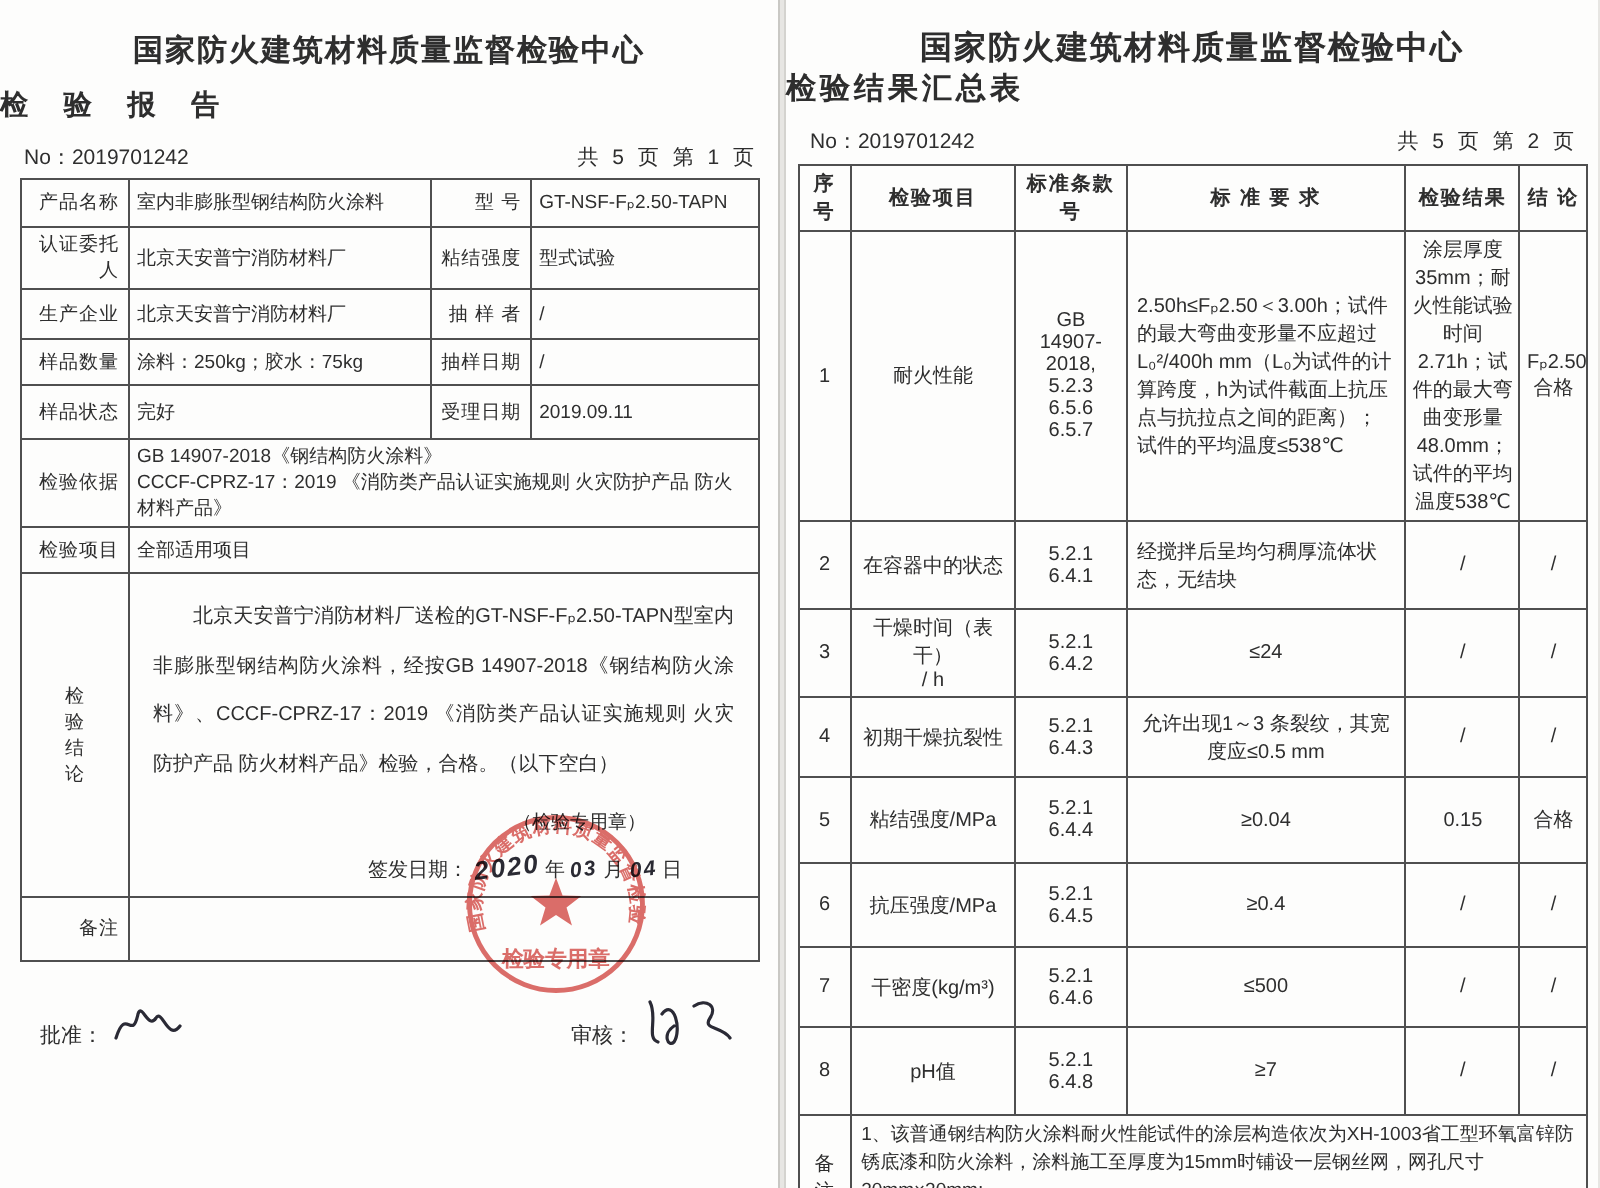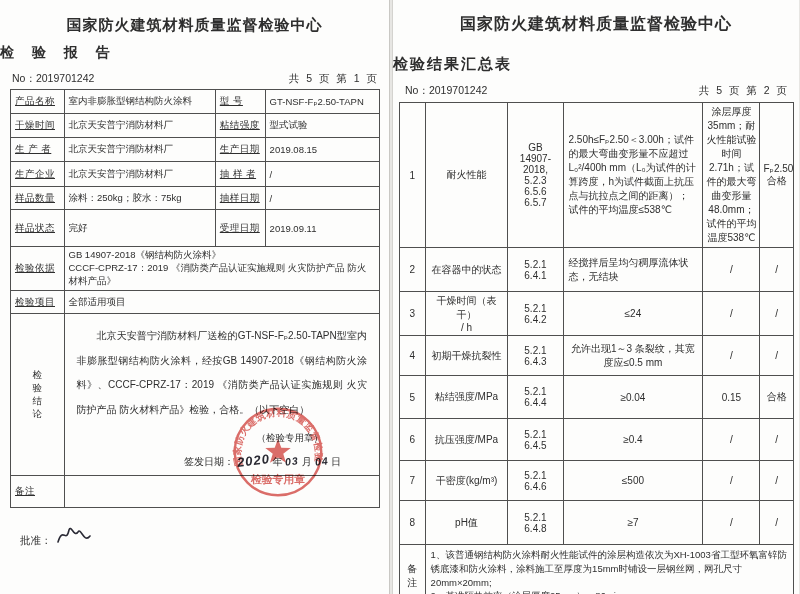--- a/index.html
+++ b/index.html
@@ -12,32 +12,32 @@
   .wrap { display:flex; width:800px; height:594px; }
   .page { background:#fdfdfc; height:594px; position:relative; }
   .page-left  { width:390px; border-right:1px solid #c9c8c4; }
   .page-right { width:407px; margin-left:2px; border-left:1px solid #d4d3cf; }
 
   .center-name { text-align:center; font-weight:bold; letter-spacing:1px; }
   .page-left  .center-name { font-size:15px; padding-top:16px; }
   .page-right .center-name { font-size:16px; padding-top:14px; }
   .doc-title { text-align:left; font-weight:bold; }
   .page-left  .doc-title { font-size:14px; letter-spacing:7px; margin-top:9px; }
-  .page-right .doc-title { font-size:15px; letter-spacing:2px; margin-top:20px; }
+  .page-right .doc-title { font-size:15px; letter-spacing:2px; margin-top:0; }
 
   .no-line { display:flex; justify-content:space-between; font-size:10.5px; margin:10px 10px 3px 12px; }
   .no-line .pages { letter-spacing:2px; }
 
   table { border-collapse:collapse; table-layout:fixed; }
   td { border:1px solid #4f4f4f; vertical-align:middle; }
 
   
   .tbl-left { width:370px; margin:0 10px 0 10px; font-size:9.5px; }
   .tbl-left td { padding:2px 4px; }
-  .tbl-left td.lab { text-align:left; letter-spacing:0.5px;text-decoration:underline; }
+  .tbl-left td.lab { text-align:right; letter-spacing:0.5px; }
   .tbl-left td.val { text-align:left;margin-left:12px; }
   .pre { white-space:pre-line; }
   .concl-label { height:100%; display:flex; flex-direction:column; justify-content:space-around; align-items:center; padding:14px 0; }
   .concl-label span { display:block; }
   .concl-body { position:relative; height:100%; padding:4px 8px; }
   .concl-text { font-size:10px; line-height:2.45; text-indent:2em; text-align:justify; margin-top:4px; }
   .stamp-note { text-align:right; font-size:9.5px; margin:10px 44px 0 0; }
   .issue-line { text-align:right; font-size:10px; margin:8px 26px 0 0; }
   .hw { display:inline-block; font-style:italic; font-weight:bold; font-size:13px; color:#2a2a33; transform:rotate(-7deg); letter-spacing:1px; }
   .hw.small { font-size:10.5px; }
@@ -77,44 +77,38 @@
           <col style="width:31%">
         </colgroup>
       <tbody>
           <tr style="height:24px">
         <td class="lab">产品名称</td>
         <td class="val">室内非膨胀型钢结构防火涂料</td>
         <td class="lab">型    号</td>
         <td class="val">GT-NSF-Fₚ2.50-TAPN</td>
       </tr>
       <tr style="height:24px">
-        <td class="lab">干燥时间</td>
+        <td class="lab">认证委托人</td>
         <td class="val">北京天安普宁消防材料厂</td>
         <td class="lab">粘结强度</td>
         <td class="val">型式试验</td>
-      </tr>
-      <tr style="height:24px">
-        <td class="lab">生 产 者</td>
-        <td class="val">北京天安普宁消防材料厂</td>
-        <td class="lab">生产日期</td>
-        <td class="val">2019.08.15</td>
       </tr>
       <tr style="height:25px">
         <td class="lab">生产企业</td>
         <td class="val">北京天安普宁消防材料厂</td>
         <td class="lab">抽 样 者</td>
         <td class="val">/</td>
       </tr>
       <tr style="height:23px">
         <td class="lab">样品数量</td>
         <td class="val">涂料：250kg；胶水：75kg</td>
         <td class="lab">抽样日期</td>
         <td class="val">/</td>
       </tr>
-      <tr style="height:37px">
+      <tr style="height:27px">
         <td class="lab">样品状态</td>
         <td class="val">完好</td>
         <td class="lab">受理日期</td>
         <td class="val">2019.09.11</td>
       </tr>
       <tr style="height:43px">
         <td class="lab">检验依据</td>
         <td class="val pre" colspan="3">GB 14907-2018《钢结构防火涂料》
 CCCF-CPRZ-17：2019 《消防类产品认证实施规则 火灾防护产品  防火材料产品》</td>
       </tr>
@@ -154,20 +148,26 @@
     </tbody>
       </table>
 
     <div class="sign-row">
       <div class="sign-item">
         <span>批准：</span>
         <svg class="sig-svg" width="42" height="26" viewBox="0 0 42 26">
           <path d="M4,20 C9,4 12,22 15,8 C17,2 20,16 24,10 C27,5 30,22 36,14" fill="none" stroke="#2a2a35" stroke-width="1.6" stroke-linecap="round"></path>
         </svg>
       </div>
+      <div class="sign-item">
+        <span>审核：</span>
+        <svg class="sig-svg" width="52" height="30" viewBox="0 0 52 30">
+          <path d="M6,6 C10,14 4,24 10,26 M12,12 C18,4 22,20 18,26 C15,29 12,22 18,18 M28,8 C34,4 40,8 36,14 C32,20 42,18 46,24" fill="none" stroke="#2a2a35" stroke-width="1.6" stroke-linecap="round"></path>
+        </svg>
+      </div>
     </div>
 
     <svg class="stamp" viewBox="0 0 100 100">
       <circle cx="50" cy="50" r="46" fill="none" stroke="#d85a55" stroke-width="2.6"></circle>
       <path id="ringArc" d="M 12,64 A 40,40 0 1 1 88,64" fill="none"></path>
       <text font-size="10" fill="#d85a55" font-weight="bold">
         <textPath href="#ringArc" startOffset="0" textLength="168">国家防火建筑材料质量监督检验中心</textPath>
       </text>
       <path d="M50,36 L53.5,45.5 L63.5,45.7 L55.6,51.8 L58.5,61.5 L50,55.8 L41.5,61.5 L44.4,51.8 L36.5,45.7 L46.5,45.5 Z" fill="#d85a55"></path>
       <text x="50" y="83" text-anchor="middle" font-size="11.5" font-weight="bold" fill="#d85a55">检验专用章</text>
@@ -186,20 +186,28 @@
     <table class="tbl-right">
       <colgroup>
         <col style="width:6.5%">
           <col style="width:21%">
           <col style="width:14%">
         <col style="width:35.5%">
           <col style="width:14.5%">
           <col style="width:8.5%">
       </colgroup>
       <tbody>
+          <tr class="head" style="height:24px">
+        <td>序号</td>
+        <td>检验项目</td>
+        <td>标准条款号</td>
+        <td>标 准 要 求</td>
+        <td>检验结果</td>
+        <td>结 论</td>
+      </tr>
       <tr style="height:120px">
         <td>1</td>
         <td>耐火性能</td>
         <td class="pre">GB 14907-2018,
 5.2.3
 6.5.6
 6.5.7</td>
         <td class="req-long">2.50h≤Fₚ2.50＜3.00h；试件的最大弯曲变形量不应超过L₀²/400h mm（L₀为试件的计算跨度，h为试件截面上抗压点与抗拉点之间的距离）；试件的平均温度≤538℃</td>
         <td class="pre">涂层厚度35mm；耐火性能试验时间2.71h；试件的最大弯曲变形量48.0mm；试件的平均温度538℃</td>
         <td class="pre">Fₚ2.50

